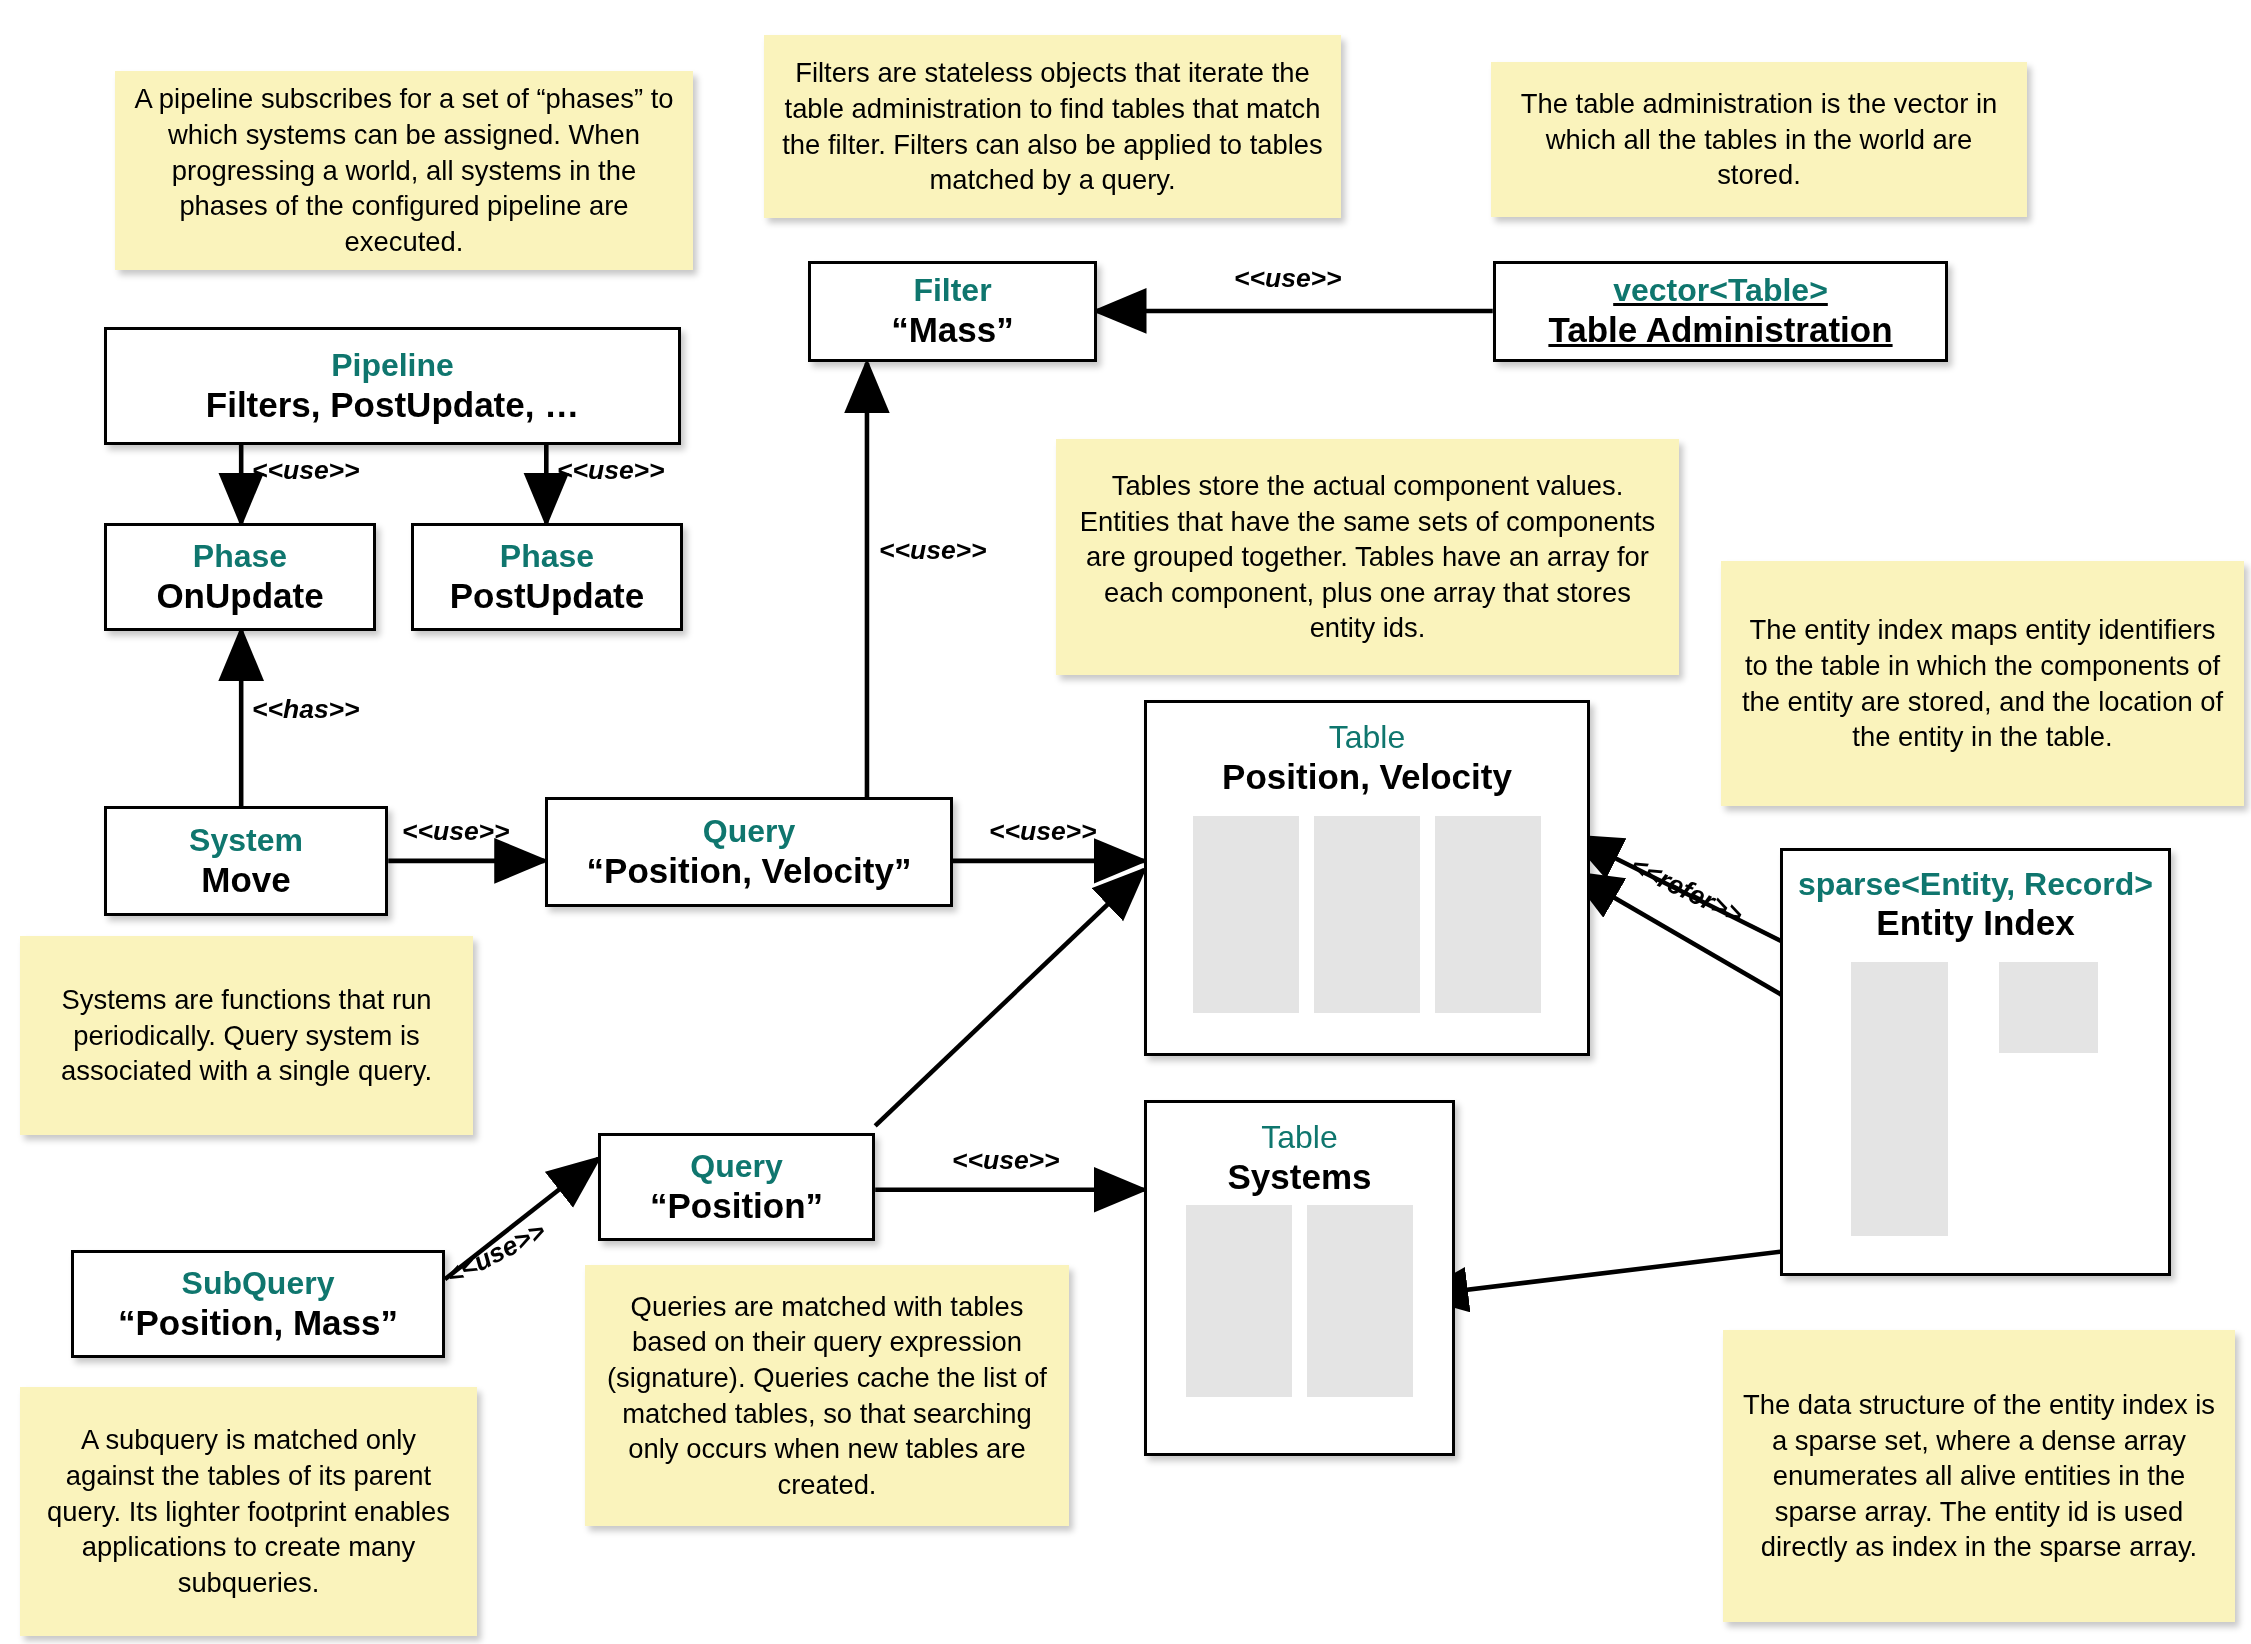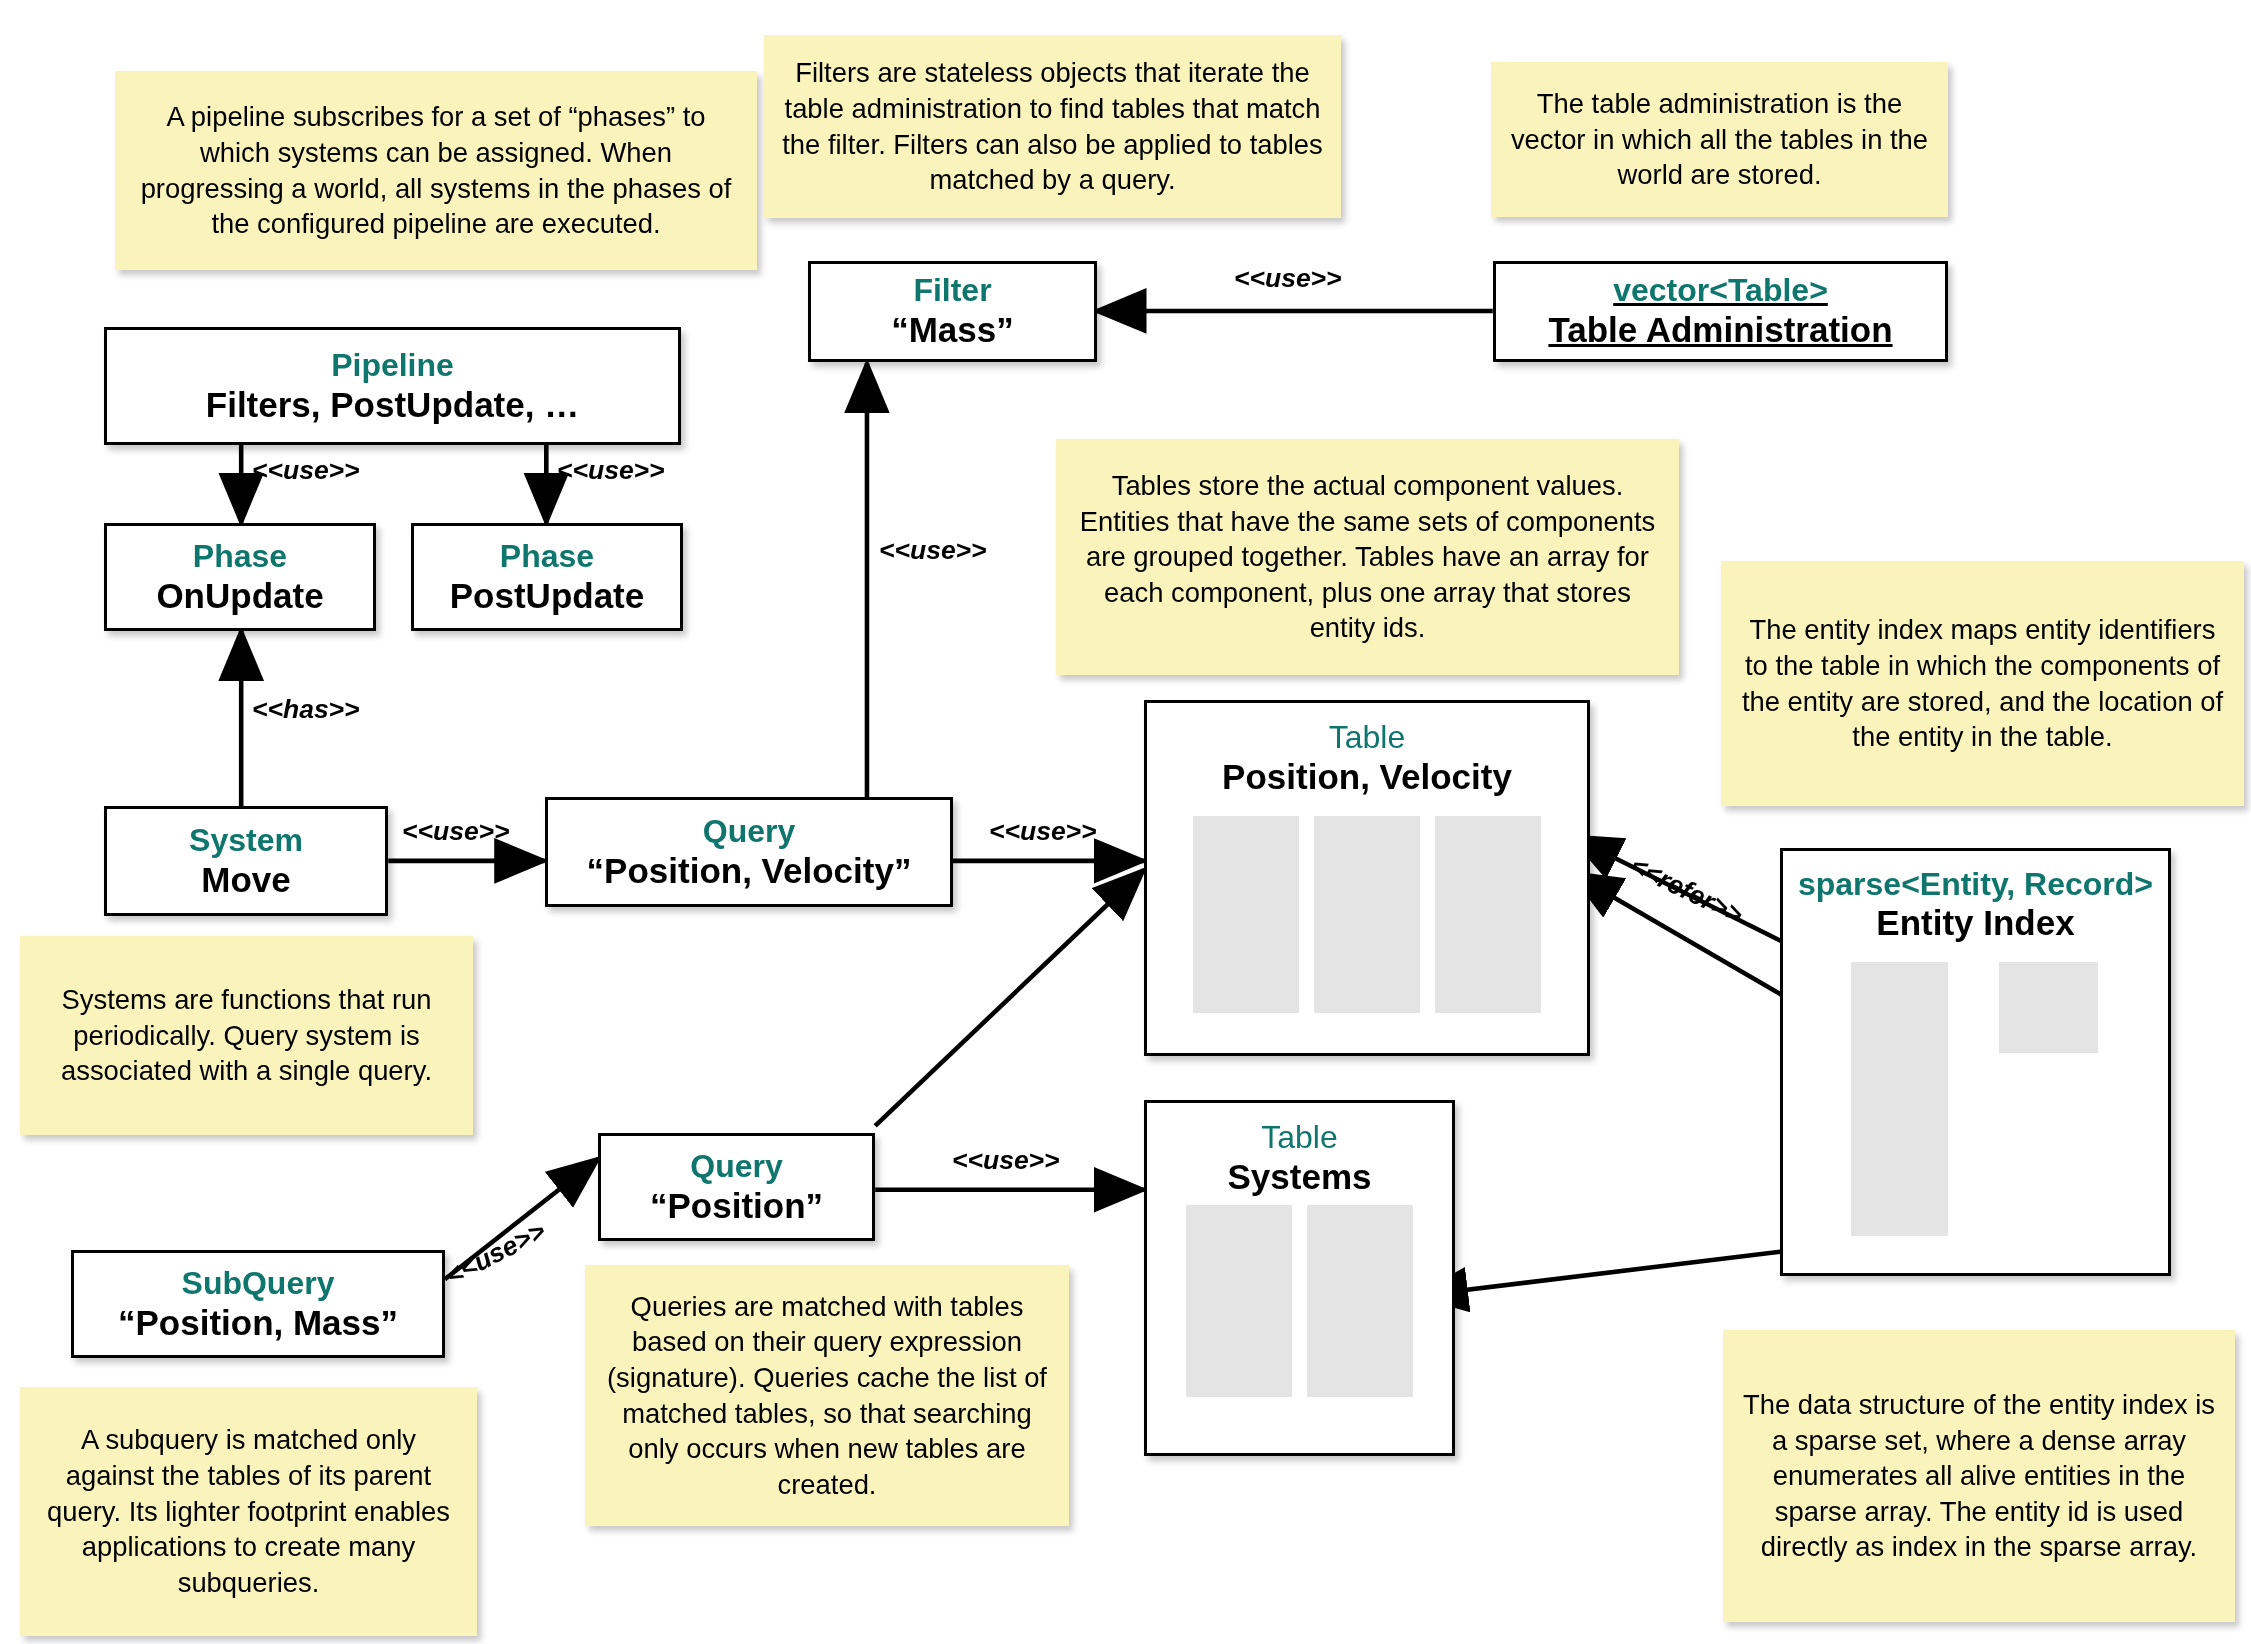--- a/index.html
+++ b/index.html
@@ -136,29 +136,29 @@
     <line x1="2030" y1="1135" x2="1720" y2="955" stroke="#000" stroke-width="5" marker-end="url(#arrow)"></line>
 
     <line x1="2030" y1="1360" x2="1552" y2="1418" stroke="#000" stroke-width="5" marker-end="url(#arrow)"></line>
 
     <line x1="2212" y1="1068" x2="2123" y2="1068" stroke="#000" stroke-width="6" marker-end="url(#arrow)"></line>
     <line x1="2212" y1="1092" x2="2123" y2="1092" stroke="#000" stroke-width="6" marker-end="url(#arrow)"></line>
 
     <line x1="2180" y1="1115" x2="2125" y2="1248" stroke="#000" stroke-width="6" marker-end="url(#arrow)"></line>
   </svg>
 
-  <div class="note" style="left:115px; top:71px; width:642px; height:199px;">
+  <div class="note" style="left:115px; top:71px; width:578px; height:199px;">
     <span>A pipeline subscribes for a set of “phases” to which systems can be assigned. When progressing a world, all systems in the phases of the configured pipeline are executed.</span>
   </div>
 
   <div class="note" style="left:764px; top:35px; width:577px; height:183px;">
     <span>Filters are stateless objects that iterate the table administration to find tables that match the filter. Filters can also be applied to tables matched by a query.</span>
   </div>
 
-  <div class="note" style="left:1491px; top:62px; width:457px; height:155px;">
+  <div class="note" style="left:1491px; top:62px; width:536px; height:155px;">
     <span>The table administration is the vector in which all the tables in the world are stored.</span>
   </div>
 
   <div class="note" style="left:1056px; top:439px; width:623px; height:236px;">
     <span>Tables store the actual component values. Entities that have the same sets of components are grouped together. Tables have an array for each component, plus one array that stores entity ids.</span>
   </div>
 
   <div class="note" style="left:1721px; top:561px; width:523px; height:245px;">
     <span>The entity index maps entity identifiers to the table in which the components of the entity are stored, and the location of the entity in the table.</span>
   </div>

